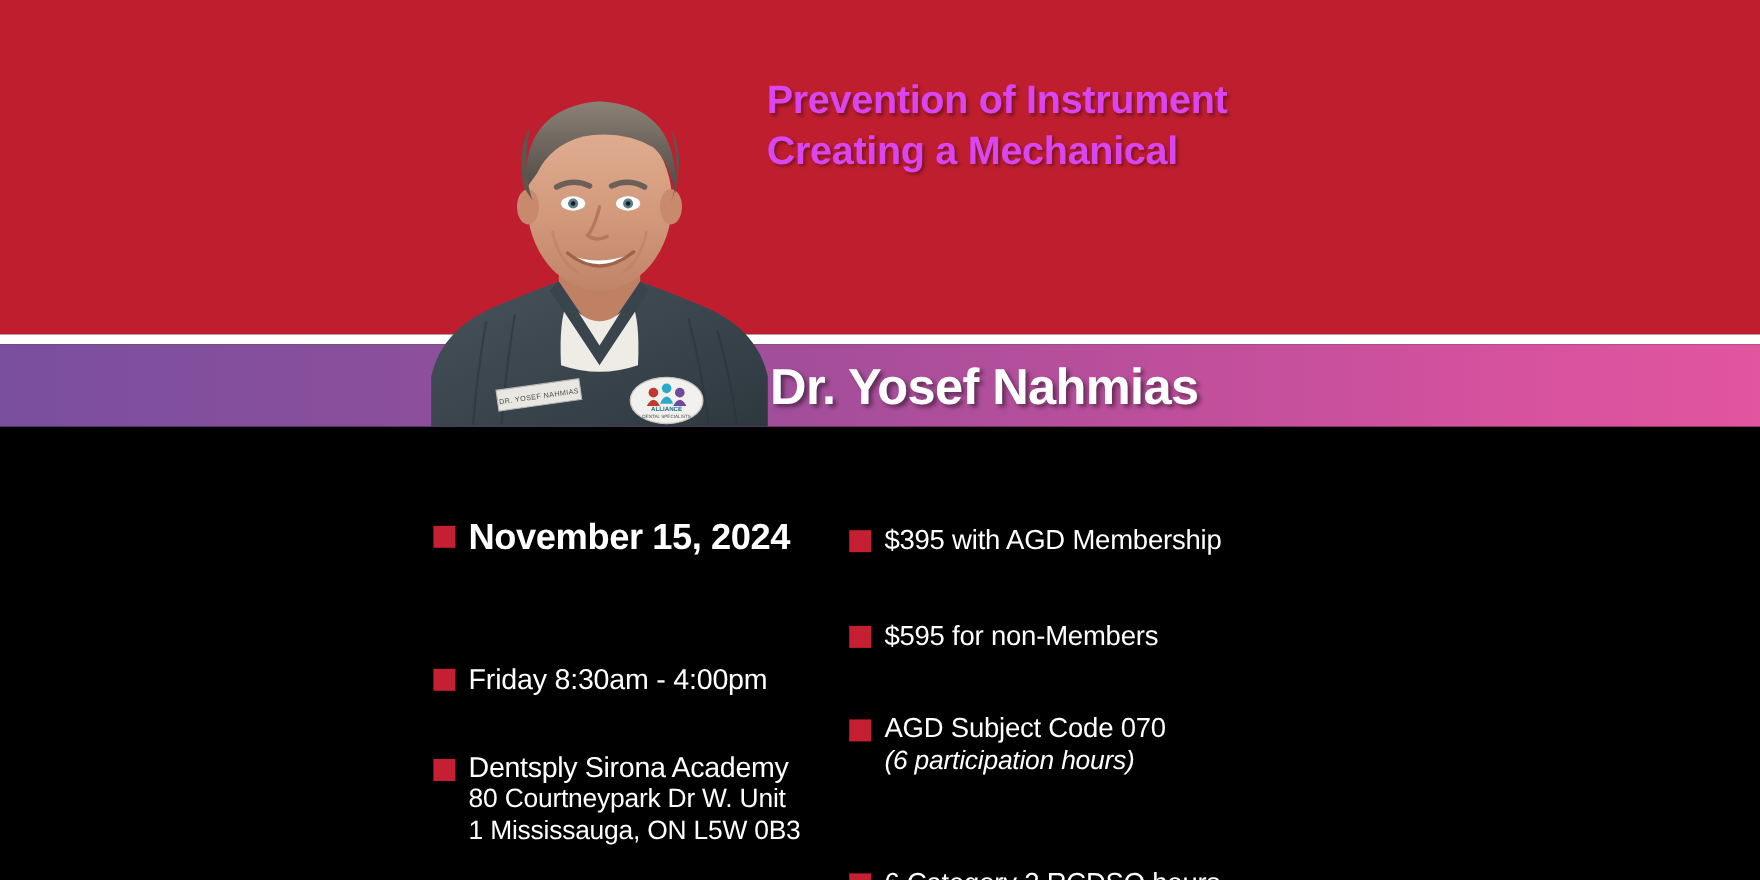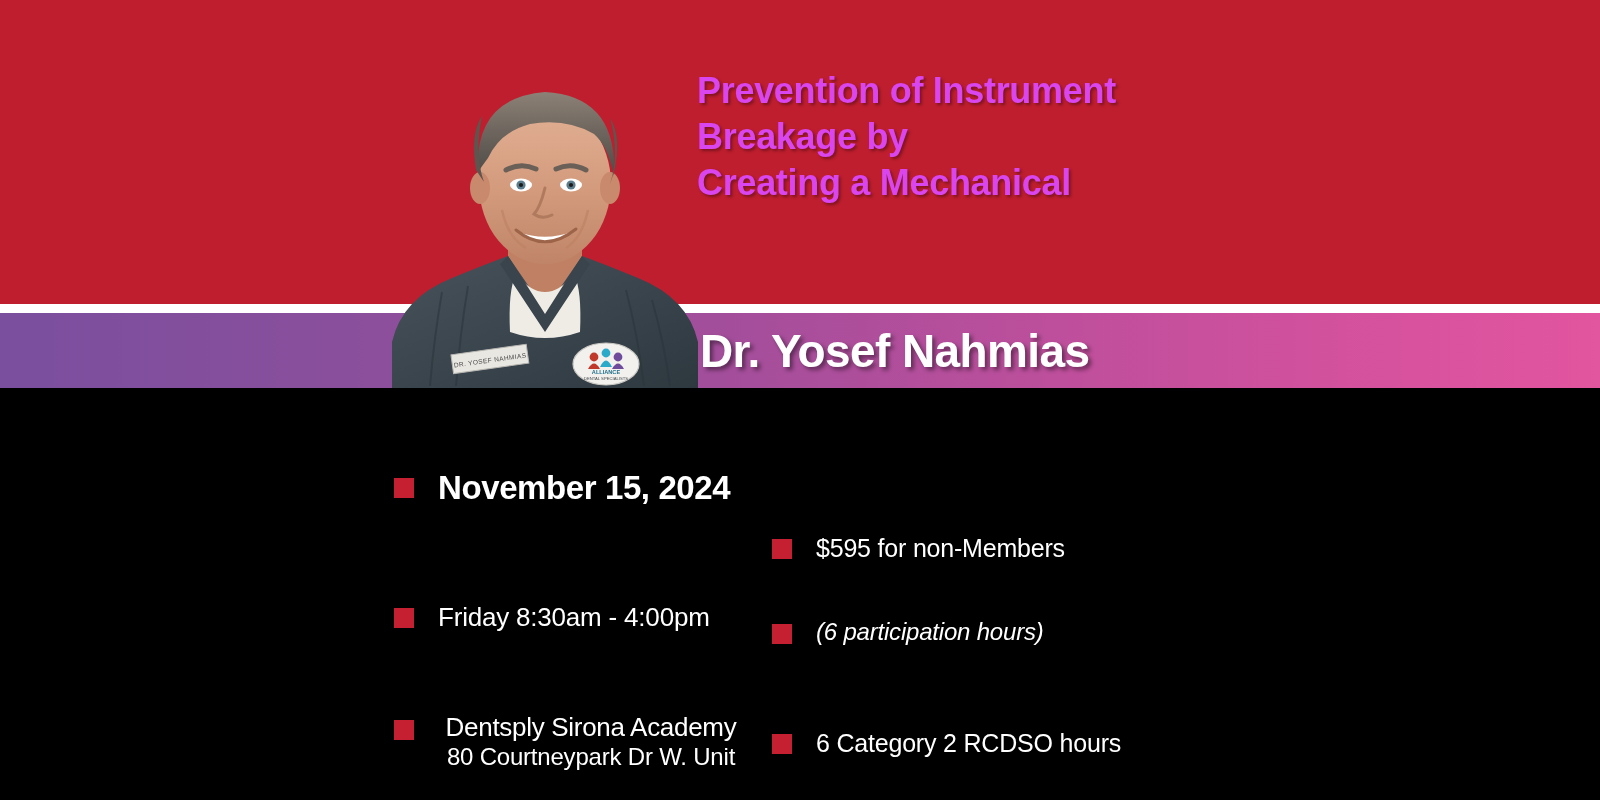--- a/index.html
+++ b/index.html
@@ -99,41 +99,41 @@
     z-index:7;
     display:block;
   }
   .col {
     position:absolute;
     top:0;
   }
   .col-left  { left:394px; width:350px; }
   .col-right { left:772px; width:420px; }
 
-  .item { position:relative; padding-left:44px; color:#ffffff; }
+  .item { position:relative; padding-left:32px; color:#ffffff; }
   .bullet {
     position:absolute;
     left:0;
     width:20px; height:20px;
     background:#c42032;
     display:block;
   }
   .item-main { display:block; white-space:nowrap; }
   .item-sub  { display:block; white-space:nowrap; }
 
   
   .col-left .i1 { top:0px; }
   .col-left .i1 .bullet { top:8px; }
   .col-left .i1 .item-main { font-size:33px; font-weight:bold; line-height:36px; letter-spacing:-0.4px; }
 
   .col-left .i2 { top:72px;margin-top:24px; }
   .col-left .i2 .bullet { top:6px; }
   .col-left .i2 .item-main { font-size:26px; line-height:30px; letter-spacing:-0.2px; }
 
-  .col-left .i3 { top:152px;text-align:center; }
+  .col-left .i3 { top:122px; }
   .col-left .i3 .bullet { top:8px; }
   .col-left .i3 .item-main { font-size:26px; line-height:30px; letter-spacing:-0.3px; }
   .col-left .i3 .item-sub  { font-size:24px; line-height:29px; letter-spacing:-0.2px; }
 
   
   .col-right .r1 { top:6px; }
   .col-right .r1 .bullet { top:6px; }
   .col-right .r2 { top:63px; }
   .col-right .r2 .bullet { top:6px; }
   .col-right .r3 { top:117px; }
@@ -148,21 +148,20 @@
 
 <div id="banner">
 
   <div class="red-block"></div>
   <div class="white-strip"></div>
   <div class="grad-band"></div>
   <div class="black-block"></div>
 
   <div class="headline">
     <span class="hl-line">Prevention of Instrument</span>
-    <span class="hl-line">Breakage by</span>
     <span class="hl-line">Creating a Mechanical</span>
   </div>
 
   <div class="photo-wrap">
     <svg class="photo-svg" viewBox="0 0 310 346">
       <defs>
         <linearGradient id="hairG" x1="0" y1="0" x2="0" y2="1">
           <stop offset="0%" stop-color="#8c8176"></stop>
           <stop offset="45%" stop-color="#6f675f"></stop>
           <stop offset="100%" stop-color="#4e4a46"></stop>
@@ -259,34 +258,40 @@
 
       <div class="item i2">
         <span class="bullet"></span>
         <span class="item-main">Friday 8:30am - 4:00pm</span>
       </div>
 
       <div class="item i3">
         <span class="bullet"></span>
         <span class="item-main">Dentsply Sirona Academy</span>
         <span class="item-sub">80 Courtneypark Dr W. Unit</span>
+        <span class="item-sub">1 Mississauga, ON L5W 0B3</span>
       </div>
 
     </div>
 
     <div class="col col-right">
 
+      <div class="item r1">
+        <span class="bullet"></span>
+        <span class="item-main">$395 with AGD Membership</span>
+      </div>
 
       <div class="item r2">
         <span class="bullet"></span>
         <span class="item-main">$595 for non-Members</span>
       </div>
 
       <div class="item r3">
         <span class="bullet"></span>
+        <span class="item-main">AGD Subject Code 070</span>
         <span class="item-sub">(6 participation hours)</span>
       </div>
 
       <div class="item r4">
         <span class="bullet"></span>
         <span class="item-main">6 Category 2 RCDSO hours</span>
       </div>
 
     </div>
 

